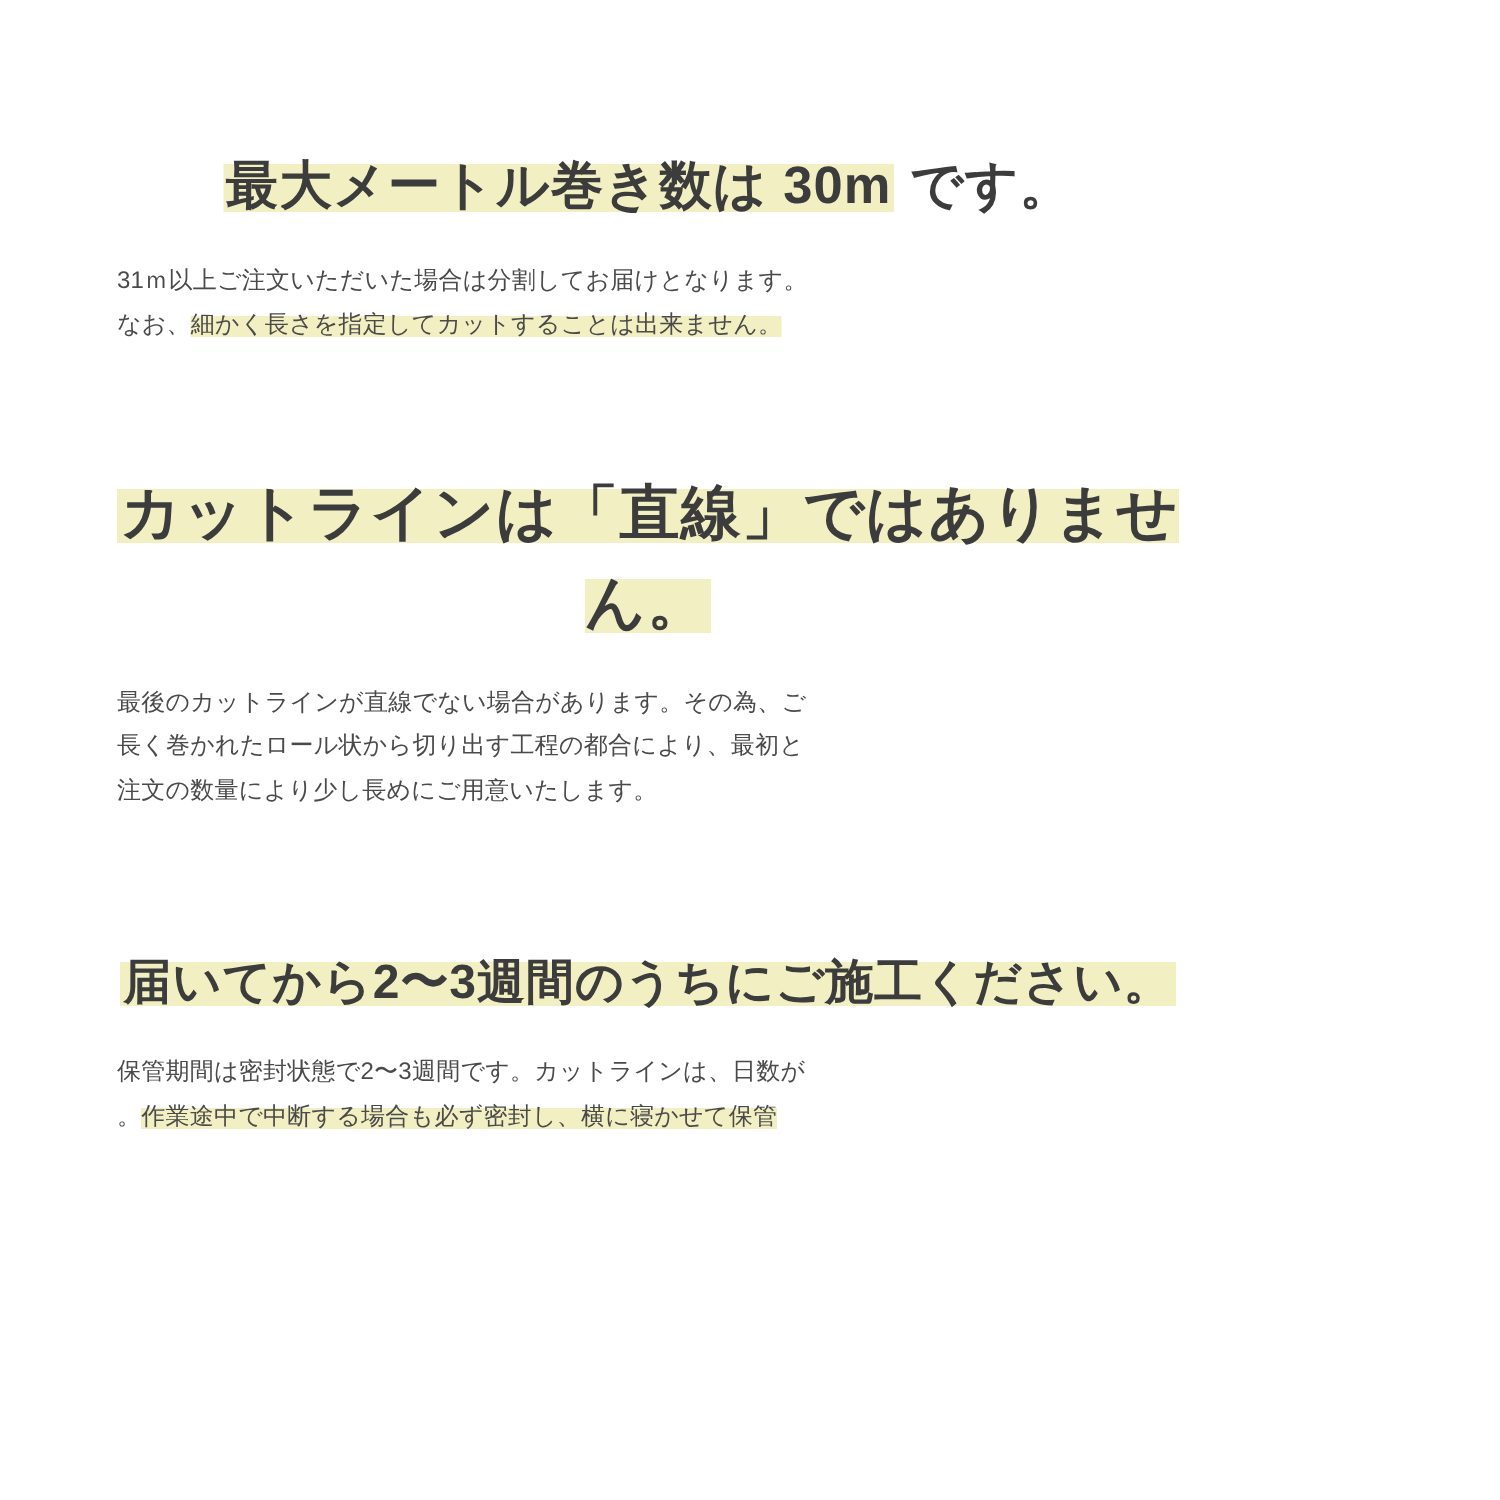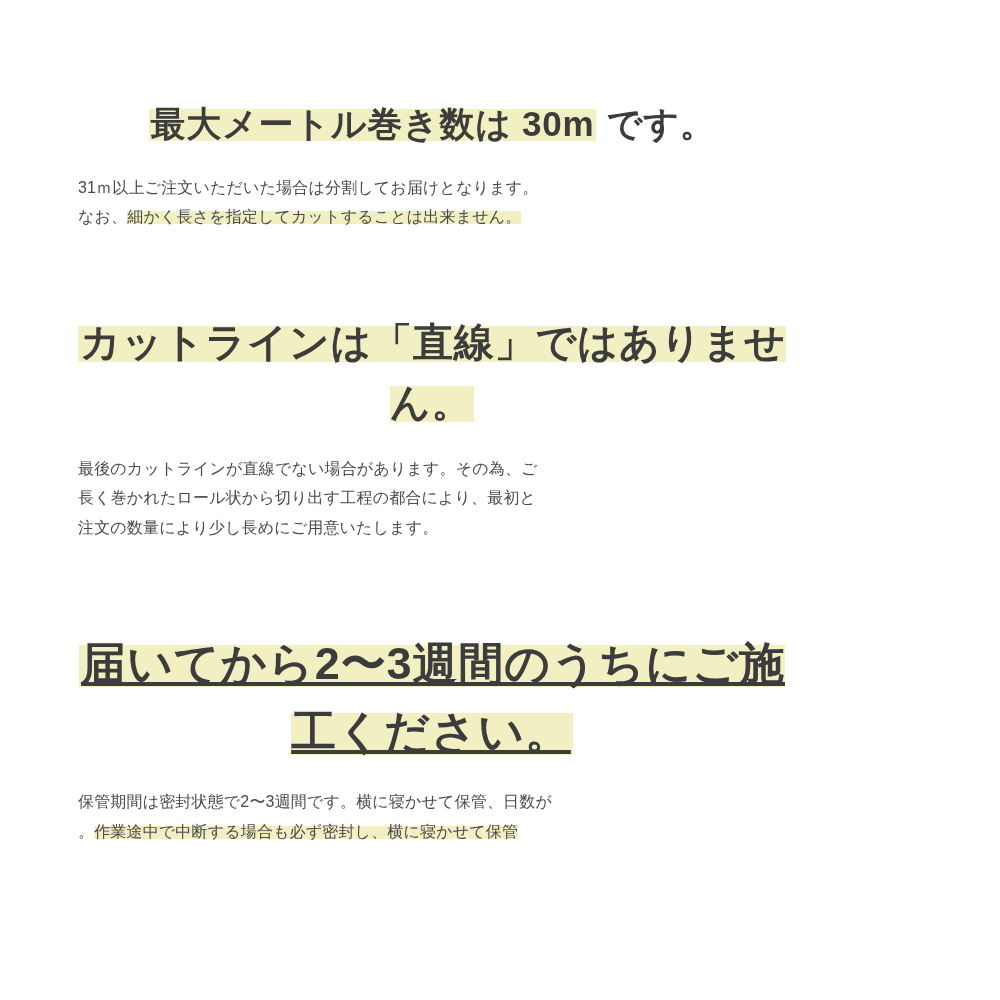--- a/index.html
+++ b/index.html
@@ -49,21 +49,21 @@
     background: linear-gradient(transparent 16%, #f2f0c2 16%, #f2f0c2 97%, transparent 97%);
   }
 
   
   #sec-1 { margin-top: 28px; }
   #sec-1 .section-body { margin-top: 22px; }
   #sec-2 { margin-top: 80px; }
   #sec-2 .section-heading { font-size: 40px; }
   #sec-2 .section-body { margin-top: 22px; }
   #sec-3 { margin-top: 88px; }
-  #sec-3 .section-heading { font-size: 45px; text-decoration: underline; }
+  #sec-3 .section-heading { font-size: 32px; }
   #sec-3 .section-body { margin-top: 22px; }
 </style>
 </head>
 <body>
 
 <div class="page">
 
   <div class="section" id="sec-1">
     <h2 class="section-heading"><span class="hl">最大メートル巻き数は 30m</span><span> です。</span></h2>
     <p class="section-body">
@@ -77,18 +77,18 @@
     <p class="section-body">
         <span style="display: block;"><span>最後のカットラインが直線でない場合があります。その為、ご</span></span>
         <span style="display: block;"><span>長く巻かれたロール状から切り出す工程の都合により、最初と</span></span>
         <span style="display: block;"><span>注文の数量により少し長めにご用意いたします。</span></span>
       </p>
   </div>
 
   <div class="section" id="sec-3">
     <h2 class="section-heading"><span class="hl">届いてから2〜3週間のうちにご施工ください。</span></h2>
     <p class="section-body">
-        <span style="display: block;"><span>保管期間は密封状態で2〜3週間です。横に寝かせて保管、日数が</span></span>
+        <span style="display: block;"><span>保管期間は密封状態で2〜3週間です。カットラインは、日数が</span></span>
         <span style="display: block;"><span>。</span><span class="hl">作業途中で中断する場合も必ず密封し、横に寝かせて保管</span></span>
       </p>
   </div>
 
 </div>
 
 </body></html>

